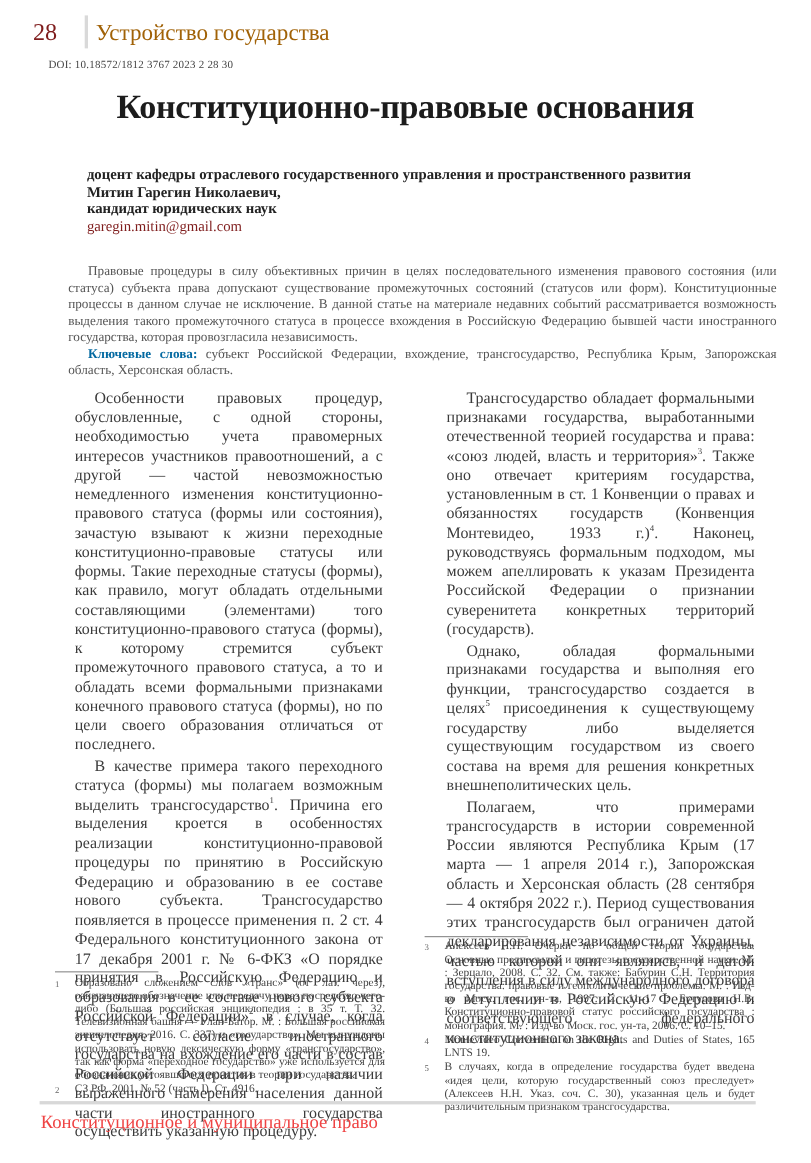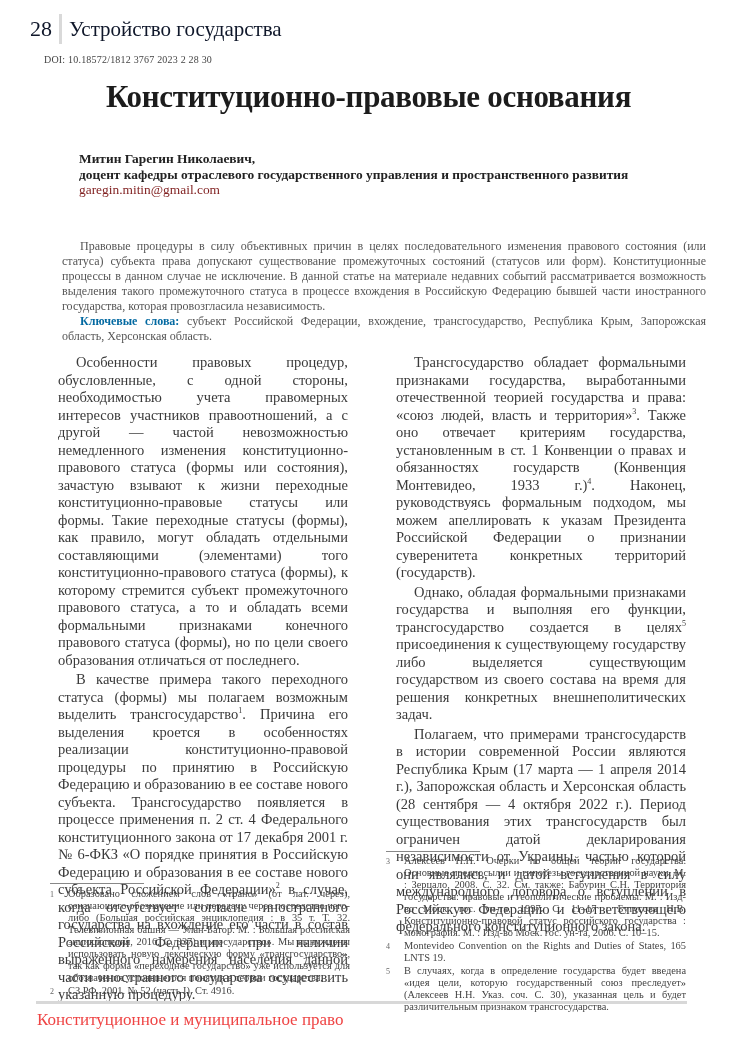--- a/index.html
+++ b/index.html
@@ -1,34 +1,34 @@
 <!DOCTYPE html>
 <html><head>
 <meta charset="utf-8">
 <style>
   html, body { margin:0; padding:0; background:#ffffff; }
   body { width:737px; height:1057px; position:relative; overflow:hidden;
          font-family:"Liberation Serif","DejaVu Serif",serif; color:#2a2a2a; }
   .header { position:absolute; left:30px; top:14px; height:30px; display:flex; align-items:center; }
-  .page-num { font-size:22px; color:#0f172a; padding-right:7px; }
+  .page-num { font-size:22px; color:#7f1d1d; padding-right:25px; }
   .vbar { width:3px; height:30px; background:#d9d9d9; margin-right:7px; }
-  .section { font-size:21px; color:#0f172a; }
+  .section { font-size:21px; color:#a16207; }
   .doi { position:absolute; left:44px; top:54px; font-size:10px; color:#444; letter-spacing:0.2px; }
   .title { position:absolute; left:0; width:737px; top:80px; text-align:center;
            font-size:31px; font-weight:bold; line-height:34px; color:#1c1c1c; letter-spacing:-0.3px; }
   .author { position:absolute; left:79px; top:151px; font-size:13.4px; line-height:15.5px; color:#222; }
   .author b { font-weight:bold; display:block; }
   .email { display:block; color:#7f1d1d; font-size:13.4px; }
   .abstract { position:absolute; left:62px; width:644px; top:239px; font-size:12px; line-height:15px;
               color:#555; text-align:justify; }
   .abstract p { margin:0; text-indent:18px; }
   .abstract .kw-label { font-weight:bold; color:#0369a1; }
   .col { position:absolute; top:354px; width:298px; font-size:14.5px; line-height:17.5px;
          text-align:justify; color:#3a3a3a; }
-  .col p { margin:0 0 2px 8px; text-indent:18px; }
+  .col p { margin:0 0 2px 18px; text-indent:18px; }
   .col-left { left:50px; }
   .col-right { left:388px; }
   sup { font-size:8px; line-height:0; }
   .fn-rule { position:absolute; height:1px; background:#888; width:94px; }
   .fn { position:absolute; width:300px; font-size:10.4px; line-height:12px; color:#444; text-align:justify; }
   .fn-item { display:flex; margin-bottom:1px; }
   .fn-num { width:18px; flex:none; font-size:8px; color:#666; padding-top:1px; }
   .fn-text { flex:1; }
   .footer-rule { position:absolute; left:36px; top:1001px; width:651px; height:3px; background:#d8d8d8; }
   .footer { position:absolute; left:37px; top:1010px; font-size:17px; color:#ef4444; }
@@ -42,38 +42,39 @@
   <span class="section">Устройство государства</span>
 </div>
 
 <div class="doi">DOI: 10.18572/1812 3767 2023 2 28 30</div>
 
 <div class="title">
   <div>Конституционно-правовые основания</div>
 </div>
 
 <div class="author">
+  <b>доцент кафедры отраслевого государственного управления и пространственного развития</b>
   <b>Митин Гарегин Николаевич,</b>
-  <b>доцент кафедры отраслевого государственного управления и пространственного развития</b>
+  <b>кандидат юридических наук</b>
   <span class="email">garegin.mitin@gmail.com</span>
 </div>
 
 <div class="abstract">
   <p>Правовые процедуры в силу объективных причин в целях последовательного изменения правового состояния (или статуса) субъекта права допускают существование промежуточных состояний (статусов или форм). Конституционные процессы в данном случае не исключение. В данной статье на материале недавних событий рассматривается возможность выделения такого промежуточного статуса в процессе вхождения в Российскую Федерацию бывшей части иностранного государства, которая провозгласила независимость.</p>
   <p><span class="kw-label">Ключевые слова:</span><span> субъект Российской Федерации, вхождение, трансгосударство, Республика Крым, Запорожская область, Херсонская область.</span></p>
 </div>
 
 <div class="col col-left">
   <p>Особенности правовых процедур, обусловленные, с одной стороны, необходимостью учета правомерных интересов участников правоотношений, а с другой — частой невозможностью немедленного изменения конституционно-правового статуса (формы или состояния), зачастую взывают к жизни переходные конституционно-правовые статусы или формы. Такие переходные статусы (формы), как правило, могут обладать отдельными составляющими (элементами) того конституционно-правового статуса (формы), к которому стремится субъект промежуточного правового статуса, а то и обладать всеми формальными признаками конечного правового статуса (формы), но по цели своего образования отличаться от последнего.</p>
   <p><span>В качестве примера такого переходного статуса (формы) мы полагаем возможным выделить трансгосударство</span><sup>1</sup><span>. Причина его выделения кроется в особенностях реализации конституционно-правовой процедуры по принятию в Российскую Федерацию и образованию в ее составе нового субъекта. Трансгосударство появляется в процессе применения п. 2 ст. 4 Федерального конституционного закона от 17 декабря 2001 г. № 6-ФКЗ «О порядке принятия в Российскую Федерацию и образования в ее составе нового субъекта Российской Федерации»</span><sup>2</sup><span> в случае, когда отсутствует согласие иностранного государства на вхождение его части в состав Российской Федерации при наличии выраженного намерения населения данной части иностранного государства осуществить указанную процедуру.</span></p>
 </div>
 
 <div class="col col-right">
   <p><span>Трансгосударство обладает формальными признаками государства, выработанными отечественной теорией государства и права: «союз людей, власть и территория»</span><sup>3</sup><span>. Также оно отвечает критериям государства, установленным в ст. 1 Конвенции о правах и обязанностях государств (Конвенция Монтевидео, 1933 г.)</span><sup>4</sup><span>. Наконец, руководствуясь формальным подходом, мы можем апеллировать к указам Президента Российской Федерации о признании суверенитета конкретных территорий (государств).</span></p>
-  <p><span>Однако, обладая формальными признаками государства и выполняя его функции, трансгосударство создается в целях</span><sup>5</sup><span> присоединения к существующему государству либо выделяется существующим государством из своего состава на время для решения конкретных внешнеполитических задач.</span></p>
+  <p><span>Однако, обладая формальными признаками государства и выполняя его функции, трансгосударство создается в целях</span><sup>5</sup><span> присоединения к существующему государству либо выделяется существующим государством из своего состава на время для решения конкретных внешнеполитических цель.</span></p>
   <p>Полагаем, что примерами трансгосударств в истории современной России являются Республика Крым (17 марта — 1 апреля 2014 г.), Запорожская область и Херсонская область (28 сентября — 4 октября 2022 г.). Период существования этих трансгосударств был ограничен датой декларирования независимости от Украины, частью которой они являлись, и датой вступления в силу международного договора о вступлении в Российскую Федерацию и соответствующего федерального конституционного закона.</p>
 </div>
 
 <div class="fn-rule" style="left:50px; top:883px;"></div>
 <div class="fn" style="left:50px; top:888px;">
   <div class="fn-item">
     <span class="fn-num">1</span>
     <span class="fn-text">Образовано сложением слов «транс» (от лат. через), означающего обозначение или передачу через посредство чего-либо (Большая российская энциклопедия : в 35 т. Т. 32. Телевизионная башня — Улан-Батор. М. : Большая российская энциклопедия, 2016. С. 337) и «государство». Мы вынуждены использовать новую лексическую форму «трансгосударство», так как форма «переходное государство» уже используется для обозначения устоявшегося понятия в теории государства.</span>
   </div>
   <div class="fn-item">

